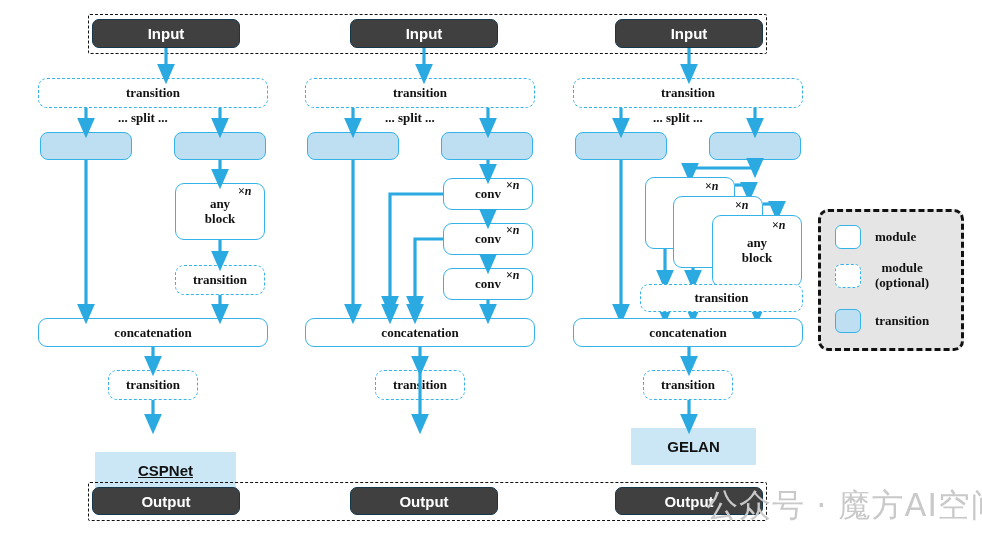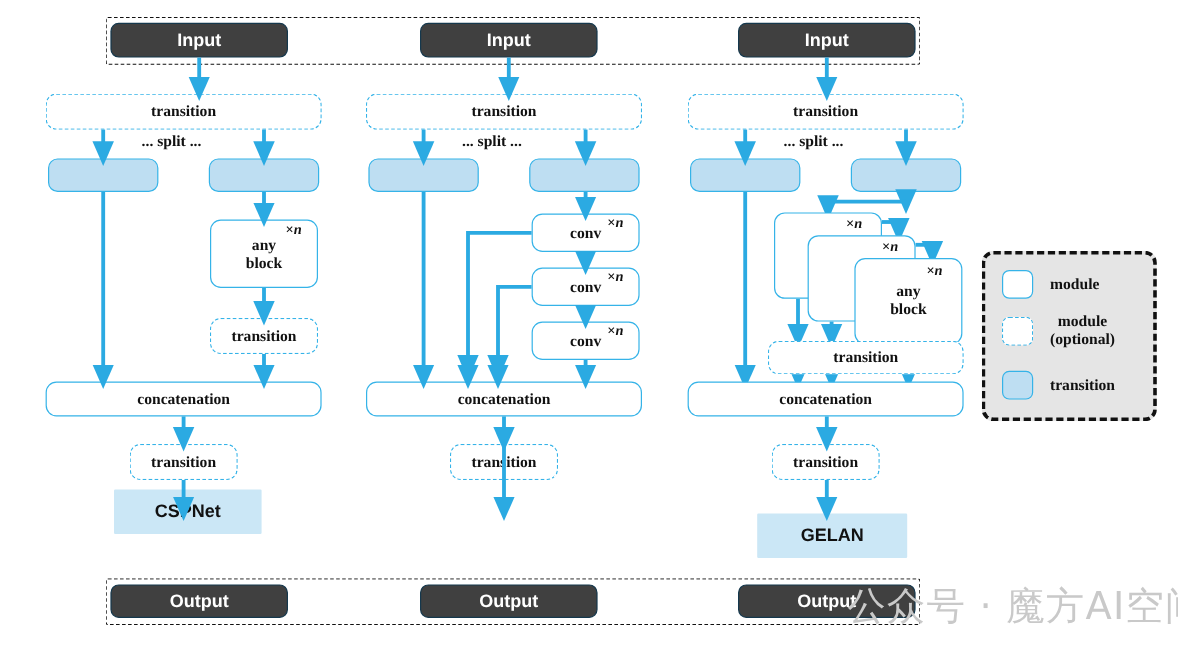--- a/index.html
+++ b/index.html
@@ -98,21 +98,21 @@
     <span>block</span>
   </div>
   <div class="xn" style="left:238px;top:184px;">×<i>n</i></div>
 
   <div class="box module-opt" style="left:175px;top:265px;width:90px;height:30px;">transition</div>
 
   <div class="box module" style="left:38px;top:318px;width:230px;height:29px;">concatenation</div>
 
   <div class="box module-opt" style="left:108px;top:370px;width:90px;height:30px;">transition</div>
 
-  <div class="box name-chip" style="left:95px;top:408px;width:123px;height:37px;">CSPNet</div>
+  <div class="box name-chip" style="left:95px;top:452px;width:141px;height:37px;text-decoration:underline;">CSPNet</div>
 
   <div class="box module" style="left:443px;top:178px;width:90px;height:32px;">conv</div>
   <div class="xn" style="left:506px;top:178px;">×<i>n</i></div>
 
   <div class="box module" style="left:443px;top:223px;width:90px;height:32px;">conv</div>
   <div class="xn" style="left:506px;top:223px;">×<i>n</i></div>
 
   <div class="box module" style="left:443px;top:268px;width:90px;height:32px;">conv</div>
   <div class="xn" style="left:506px;top:268px;">×<i>n</i></div>
 

